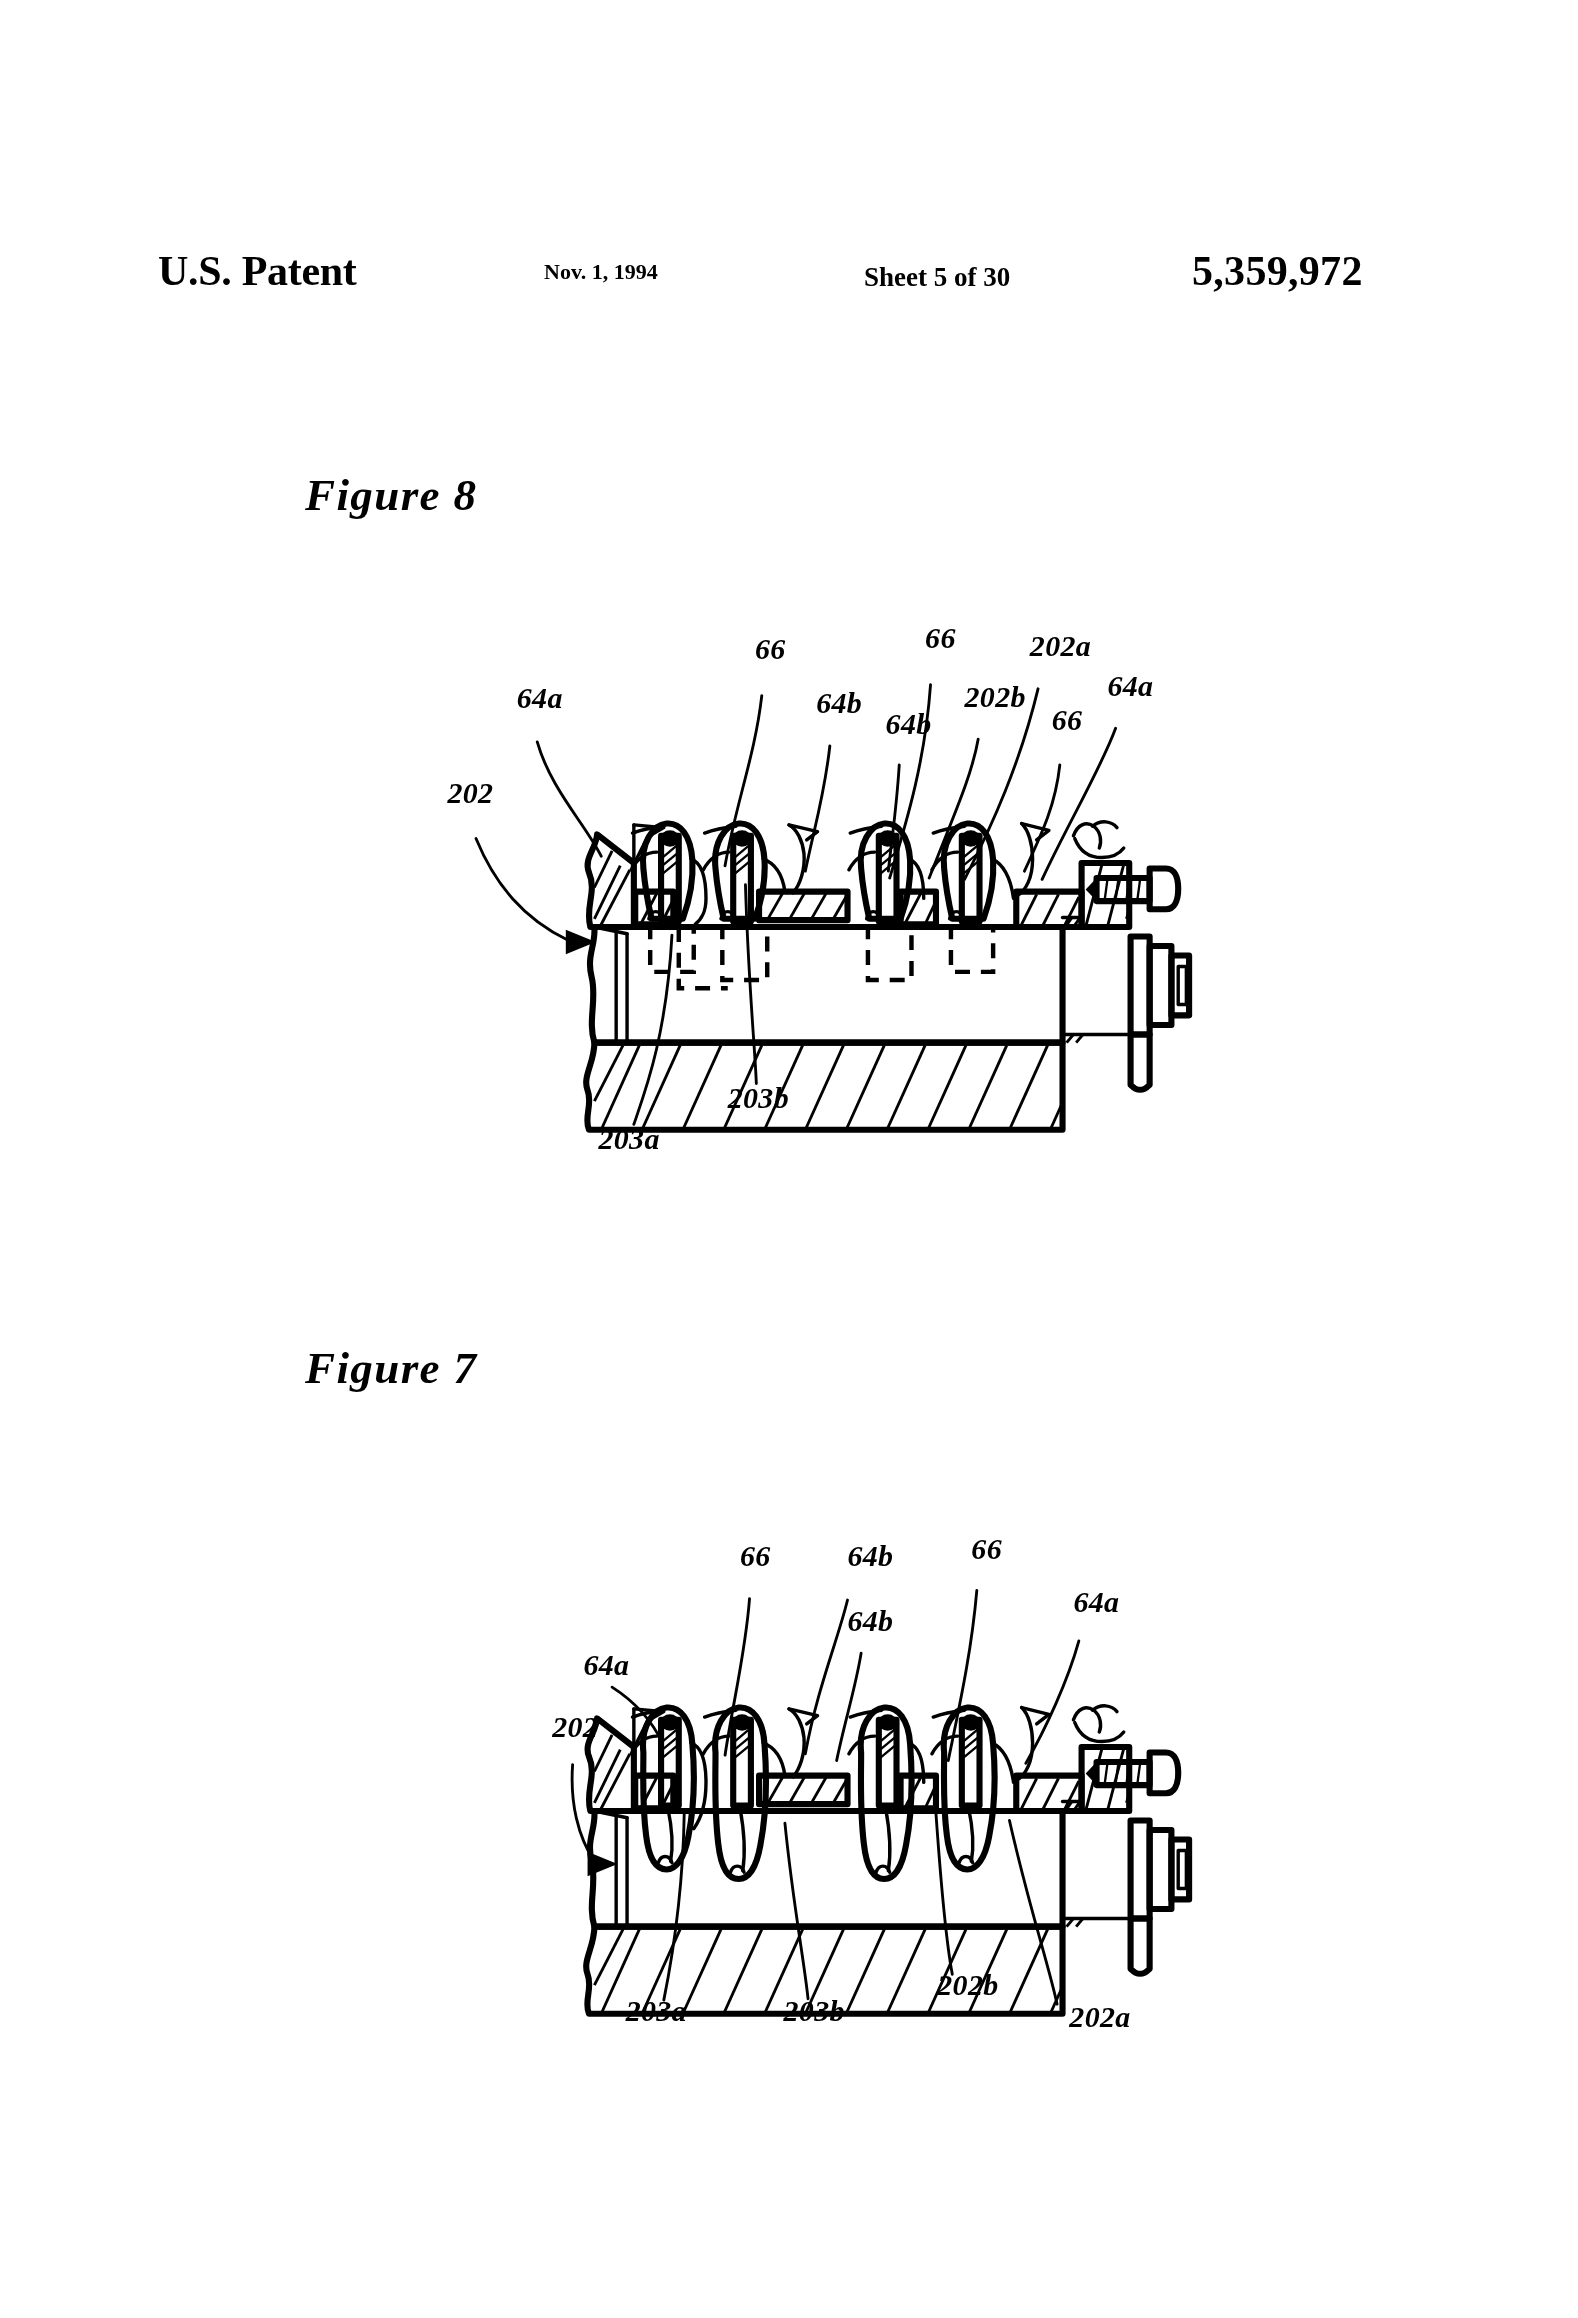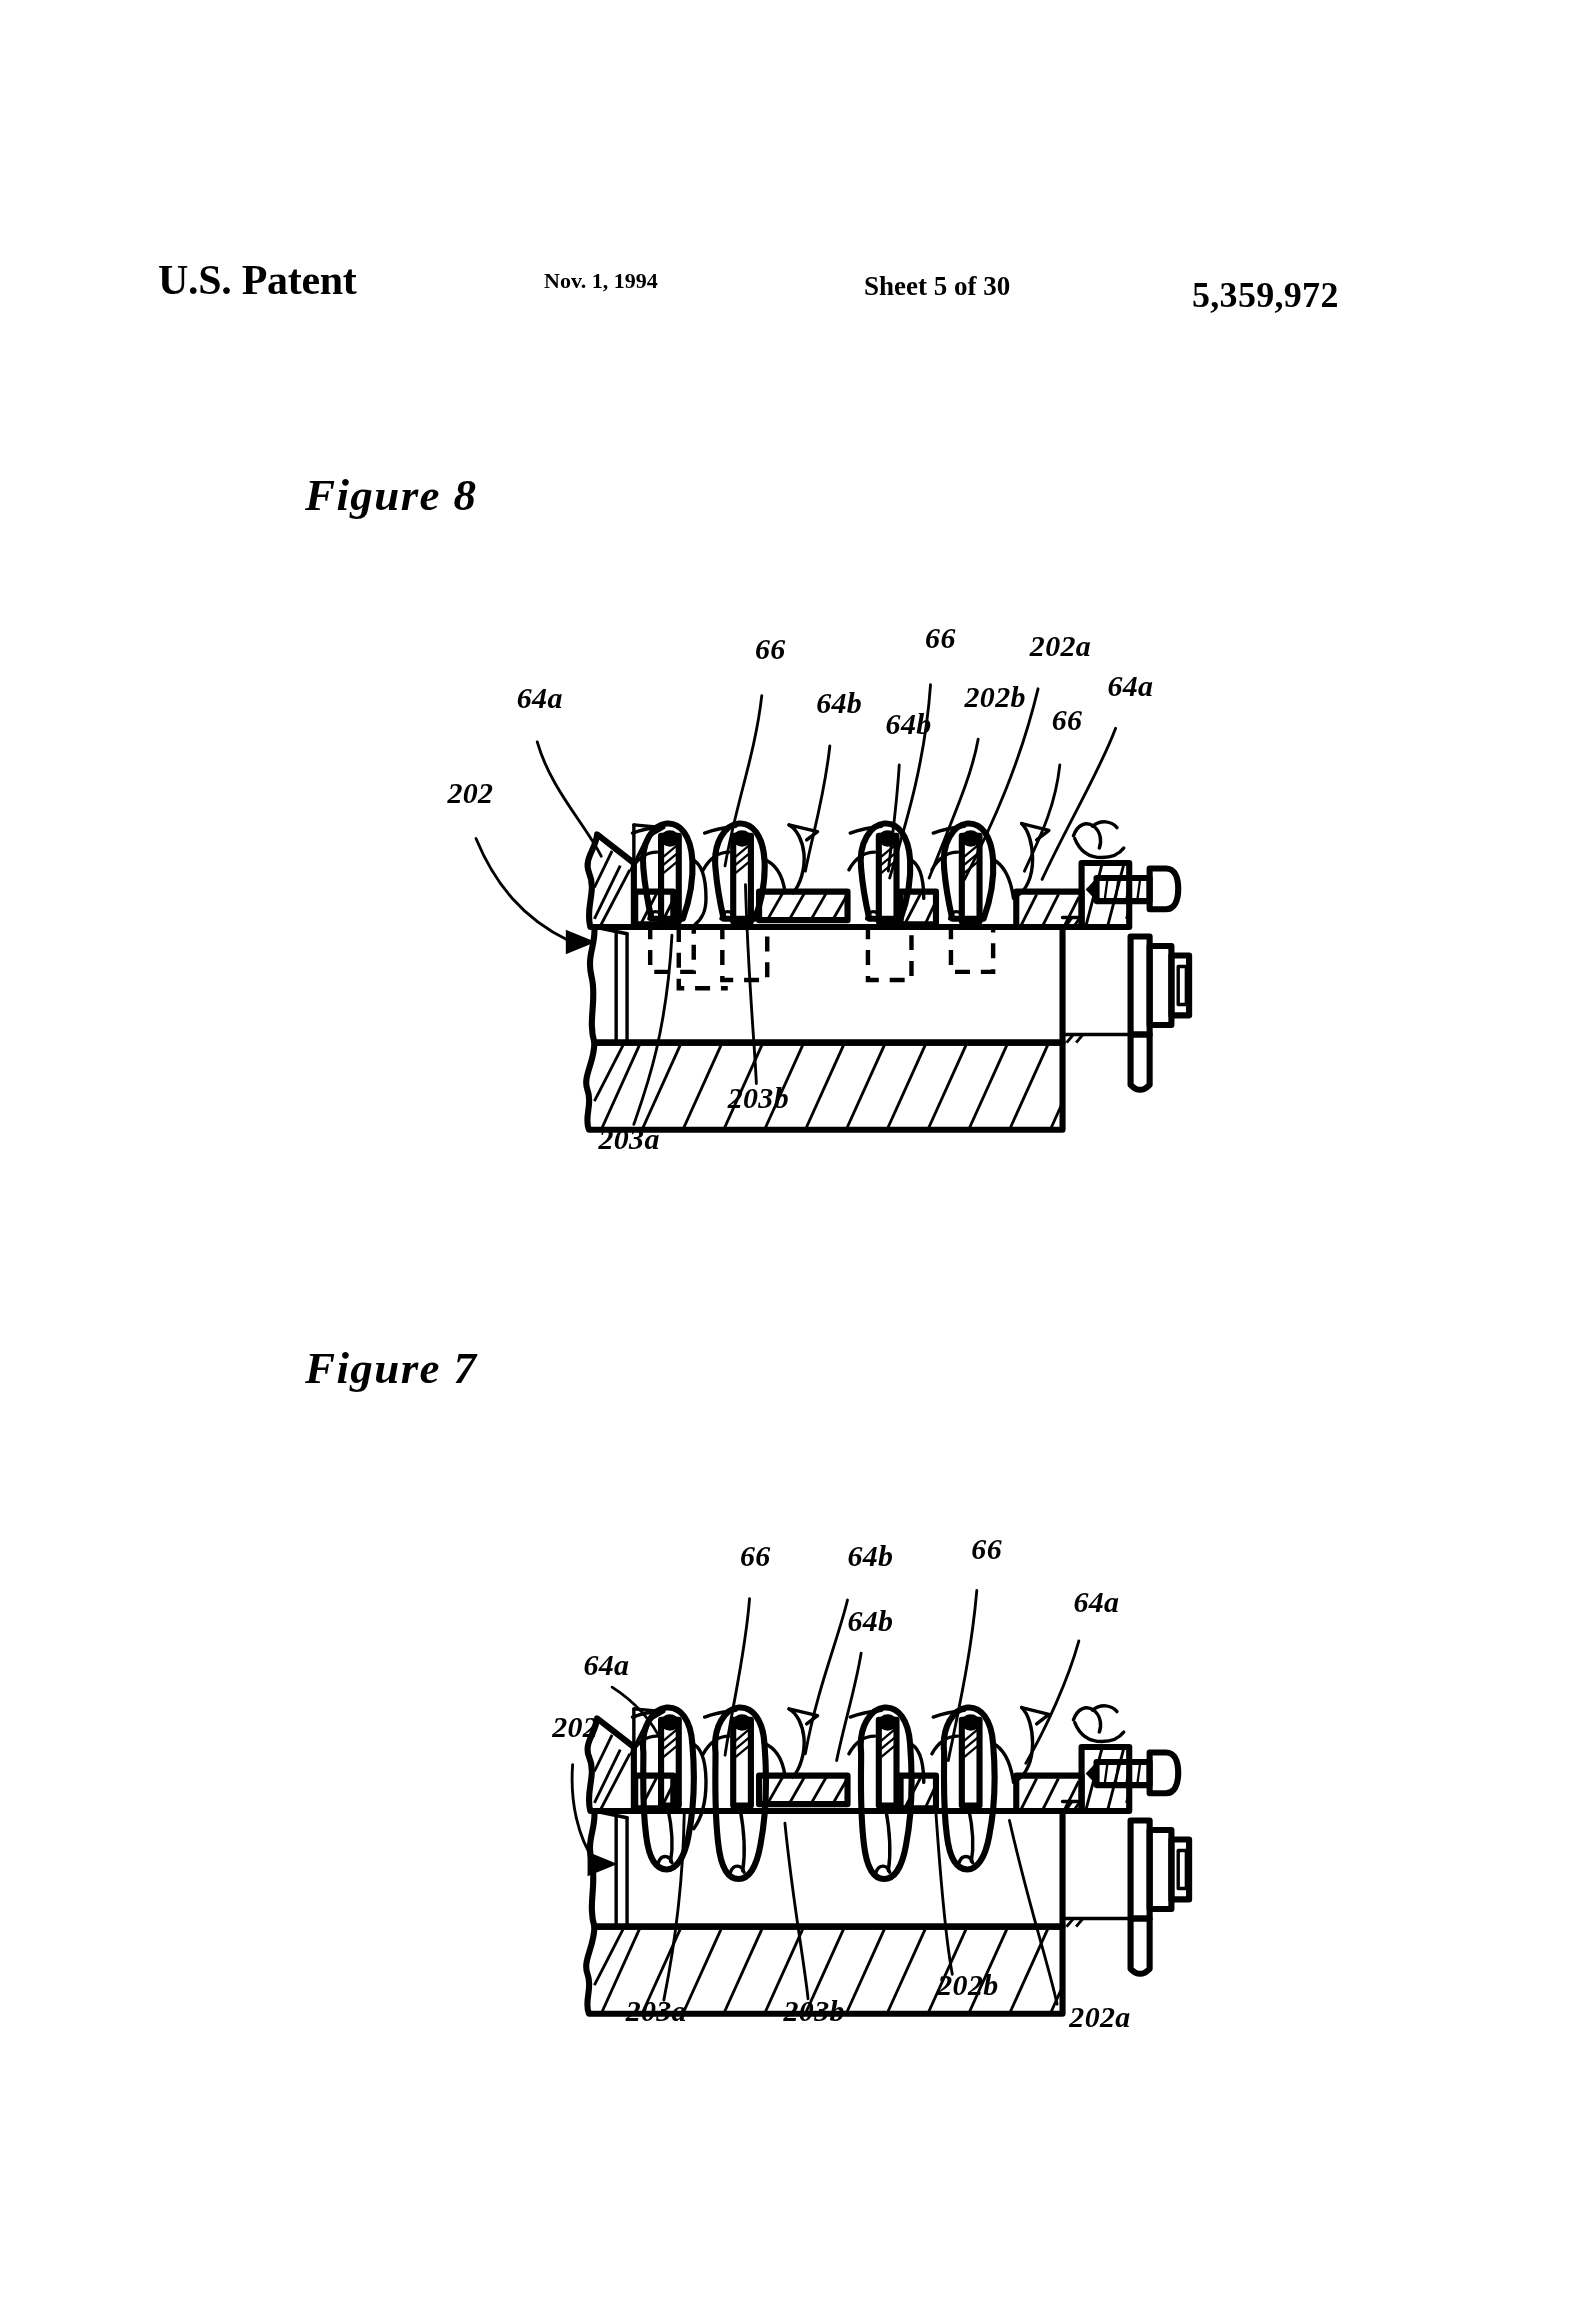--- a/index.html
+++ b/index.html
@@ -13,21 +13,21 @@
     position: relative;
     font-family: "Liberation Serif", serif;
     color: #000000;
     overflow: hidden;
   }
 
   
   #patent-header {
     position: absolute;
     left: 0;
-    top: 129px;
+    top: 120px;
     width: 1262px;
     height: 75px;
   }
   .hdr-cell {
     position: absolute;
     white-space: nowrap;
     color: #000;
   }
   #hdr-office {
     left: 158px;
@@ -44,24 +44,23 @@
   }
   #hdr-sheet {
     left: 864px;
     top: 142px;
     font-size: 27px;
     font-weight: bold;
   }
   #hdr-number {
     left: 1192px;
     top: 127px;
-    font-size: 36px;
+    font-size: 42px;
     font-weight: bold;
     letter-spacing: 0.3px;
-    margin-top: 18px;
   }
 
   
   .fig-title {
     position: absolute;
     font-family: "Liberation Serif", serif;
     font-style: italic;
     font-weight: bold;
     font-size: 45px;
     letter-spacing: 1.4px;

